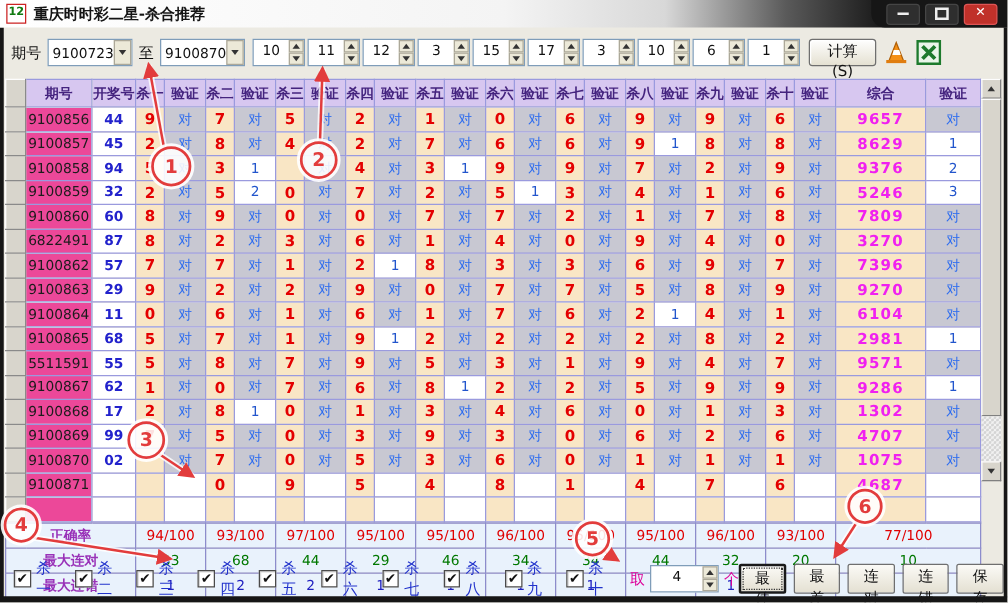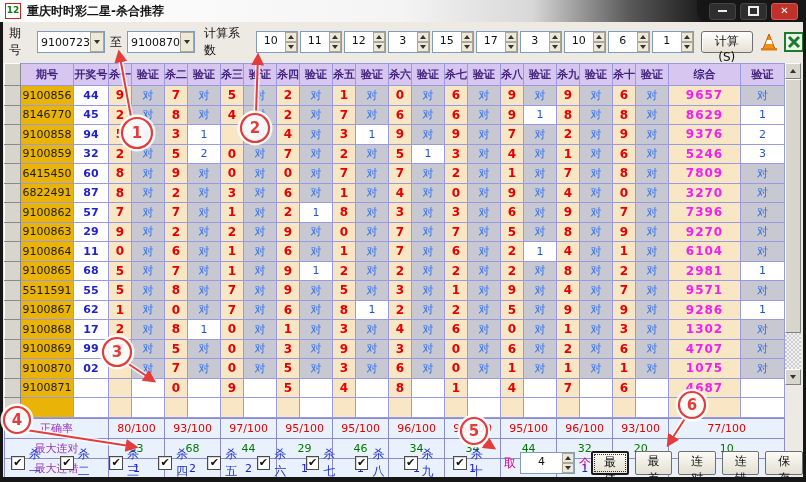--- a/index.html
+++ b/index.html
@@ -40,30 +40,30 @@
     border:1px solid #6f6f6f;border-radius:3px;box-shadow:inset 1px 1px 0 #fff;font-size:12px;color:#111;
     font-family:inherit;}
   .tbicon{margin-left:6px;}
   
   #tables{position:absolute;left:4px;top:63px;width:780px;z-index:2;}
   table{border-collapse:collapse;table-layout:fixed;width:780px;}
   td,th{border:1px solid #9a9ade;overflow:hidden;white-space:nowrap;padding:0;text-align:center;height:18.5px;line-height:1;}
   thead th{height:21px;background:#d7c7f0;color:#44237e;font-size:11px;font-weight:bold;}
   th.corner,.c-rowhead{background:#d8d5cc;border-top:1px solid #fdfdfd;border-left:1px solid #fdfdfd;
     border-right:1px solid #8a8a8a;border-bottom:1px solid #8a8a8a;}
-  .c-period{background:#eab308;color:#1c1c1c;font-size:11px;}
+  .c-period{background:#ec4899;color:#1c1c1c;font-size:11px;}
   .c-draw{background:#fff;color:#2222cc;font-size:11px;font-weight:bold;}
   .c-kill{background:#f9e6c5;color:#e40000;font-size:12px;font-weight:bold;}
   .v-ok{background:#c8c8d2;color:#2b6bf0;font-size:11px;}
   .v-miss{background:#fff;color:#2255cc;font-size:11px;}
   .v-empty{background:#fff;}
   .c-comp{background:#f9e6c5;color:#f020f0;font-size:12px;font-weight:bold;letter-spacing:1px;}
   tr.filler td{height:7px;}
   #summary td{background:#e9f2fc;border:1px solid #8c8ccc;height:19px;font-size:11px;}
-  .s-label{color:#9932b8;font-weight:normal;font-size:12px;}
+  .s-label{color:#9932b8;font-weight:bold;font-size:12px;}
   .s-red{color:#e00000;}.s-green{color:#007800;}.s-blue{color:#2020c0;}
   
   .scroll{position:absolute;left:785px;top:63px;width:16px;height:322px;z-index:2;}
   .sc-btn,.sc-thumb{position:absolute;left:0;width:16px;background:#d8d5cc;border:1px solid;
     border-color:#fdfdfd #808080 #808080 #fdfdfd;display:flex;align-items:center;justify-content:center;box-sizing:border-box;}
   .sc-up{top:0;height:16px;}
   .sc-thumb{top:16px;height:254px;}
   .sc-track{position:absolute;left:0;top:270px;width:16px;height:36px;
     background-image:linear-gradient(45deg,#cfcfcf 25%,transparent 25%,transparent 75%,#cfcfcf 75%),
                      linear-gradient(45deg,#cfcfcf 25%,#f2f2f2 25%,#f2f2f2 75%,#cfcfcf 75%);
@@ -116,21 +116,20 @@
           <span class="tri-dn"></span>
         </span>
     </div>
     <span class="lbl" style="margin-left:5px">至</span>
     <div class="combo" style="margin-left:5px">
       <span class="val">9100870</span>
       <span class="drop">
           <span class="tri-dn"></span>
         </span>
     </div>
-    <span class="lbl" style="margin-left:9px">计算系数</span>
     <div id="coeffs" style="display:flex;margin-left:6px">
         <div class="spin">
           <span class="val">10</span>
           <span class="btns">
             <span class="sb">
               <span class="tri-up"></span>
             </span>
             <span class="sb">
               <span class="tri-dn"></span>
             </span>
@@ -329,21 +328,21 @@
             <td class="v-ok">对</td>
             <td class="c-kill">9</td>
             <td class="v-ok">对</td>
             <td class="c-kill">6</td>
             <td class="v-ok">对</td>
             <td class="c-comp">9657</td>
             <td class="v-ok">对</td>
           </tr>
           <tr>
             <th class="c-rowhead"></th>
-            <td class="c-period">8146770</td>
+            <td class="c-period">9100857</td>
             <td class="c-draw">45</td>
             <td class="c-kill">2</td>
             <td class="v-ok">对</td>
             <td class="c-kill">8</td>
             <td class="v-ok">对</td>
             <td class="c-kill">4</td>
             <td class="v-ok">对</td>
             <td class="c-kill">2</td>
             <td class="v-ok">对</td>
             <td class="c-kill">7</td>
@@ -410,21 +409,21 @@
             <td class="v-ok">对</td>
             <td class="c-kill">1</td>
             <td class="v-ok">对</td>
             <td class="c-kill">6</td>
             <td class="v-ok">对</td>
             <td class="c-comp">5246</td>
             <td class="v-miss">3</td>
           </tr>
           <tr>
             <th class="c-rowhead"></th>
-            <td class="c-period">6415450</td>
+            <td class="c-period">9100860</td>
             <td class="c-draw">60</td>
             <td class="c-kill">8</td>
             <td class="v-ok">对</td>
             <td class="c-kill">9</td>
             <td class="v-ok">对</td>
             <td class="c-kill">0</td>
             <td class="v-ok">对</td>
             <td class="c-kill">0</td>
             <td class="v-ok">对</td>
             <td class="c-kill">7</td>
@@ -792,21 +791,21 @@
           <col style="width: 23px;">
           <col style="width: 33px;">
           <col style="width: 23px;">
           <col style="width: 33px;">
           <col style="width: 72px;">
           <col style="width: 44px;">
         </colgroup>
       <tbody id="sumbody">
           <tr>
             <td class="s-label" colspan="3">正确率</td>
-            <td class="s-red" colspan="2">80/100</td>
+            <td class="s-red" colspan="2">94/100</td>
             <td class="s-red" colspan="2">93/100</td>
             <td class="s-red" colspan="2">97/100</td>
             <td class="s-red" colspan="2">95/100</td>
             <td class="s-red" colspan="2">95/100</td>
             <td class="s-red" colspan="2">96/100</td>
             <td class="s-red" colspan="2">95/100</td>
             <td class="s-red" colspan="2">95/100</td>
             <td class="s-red" colspan="2">96/100</td>
             <td class="s-red" colspan="2">93/100</td>
             <td class="s-red" colspan="2">77/100</td>

